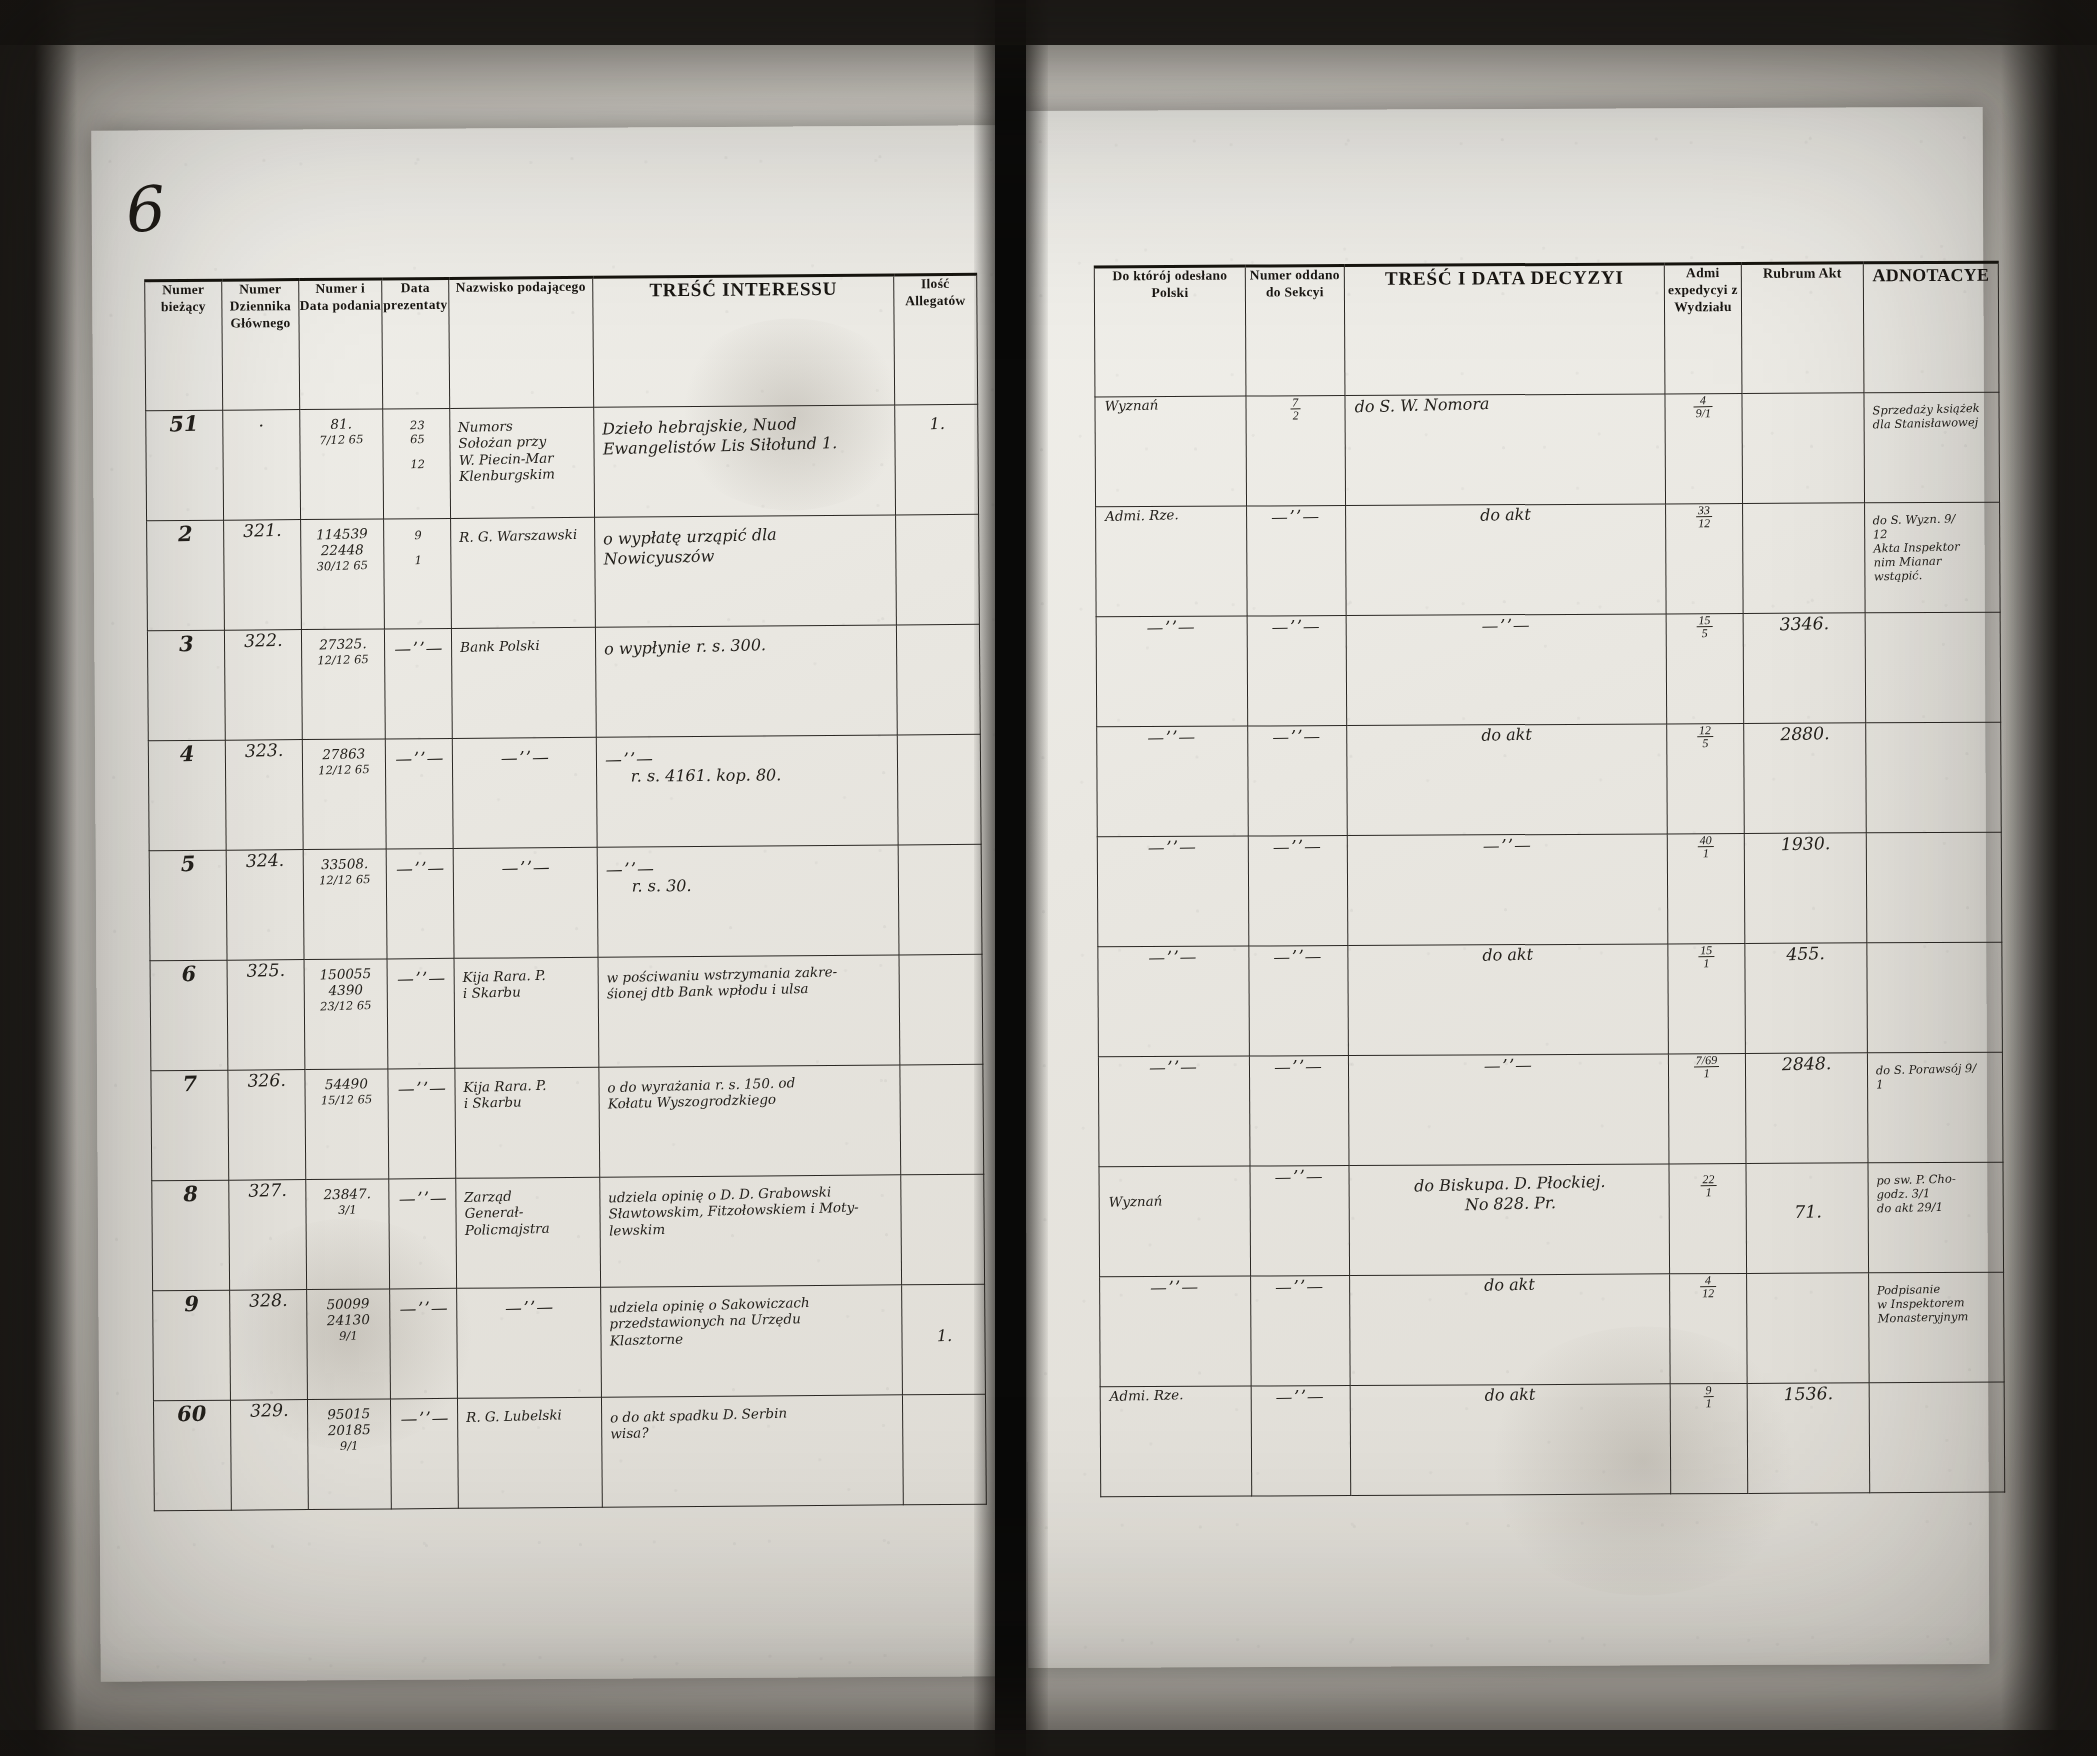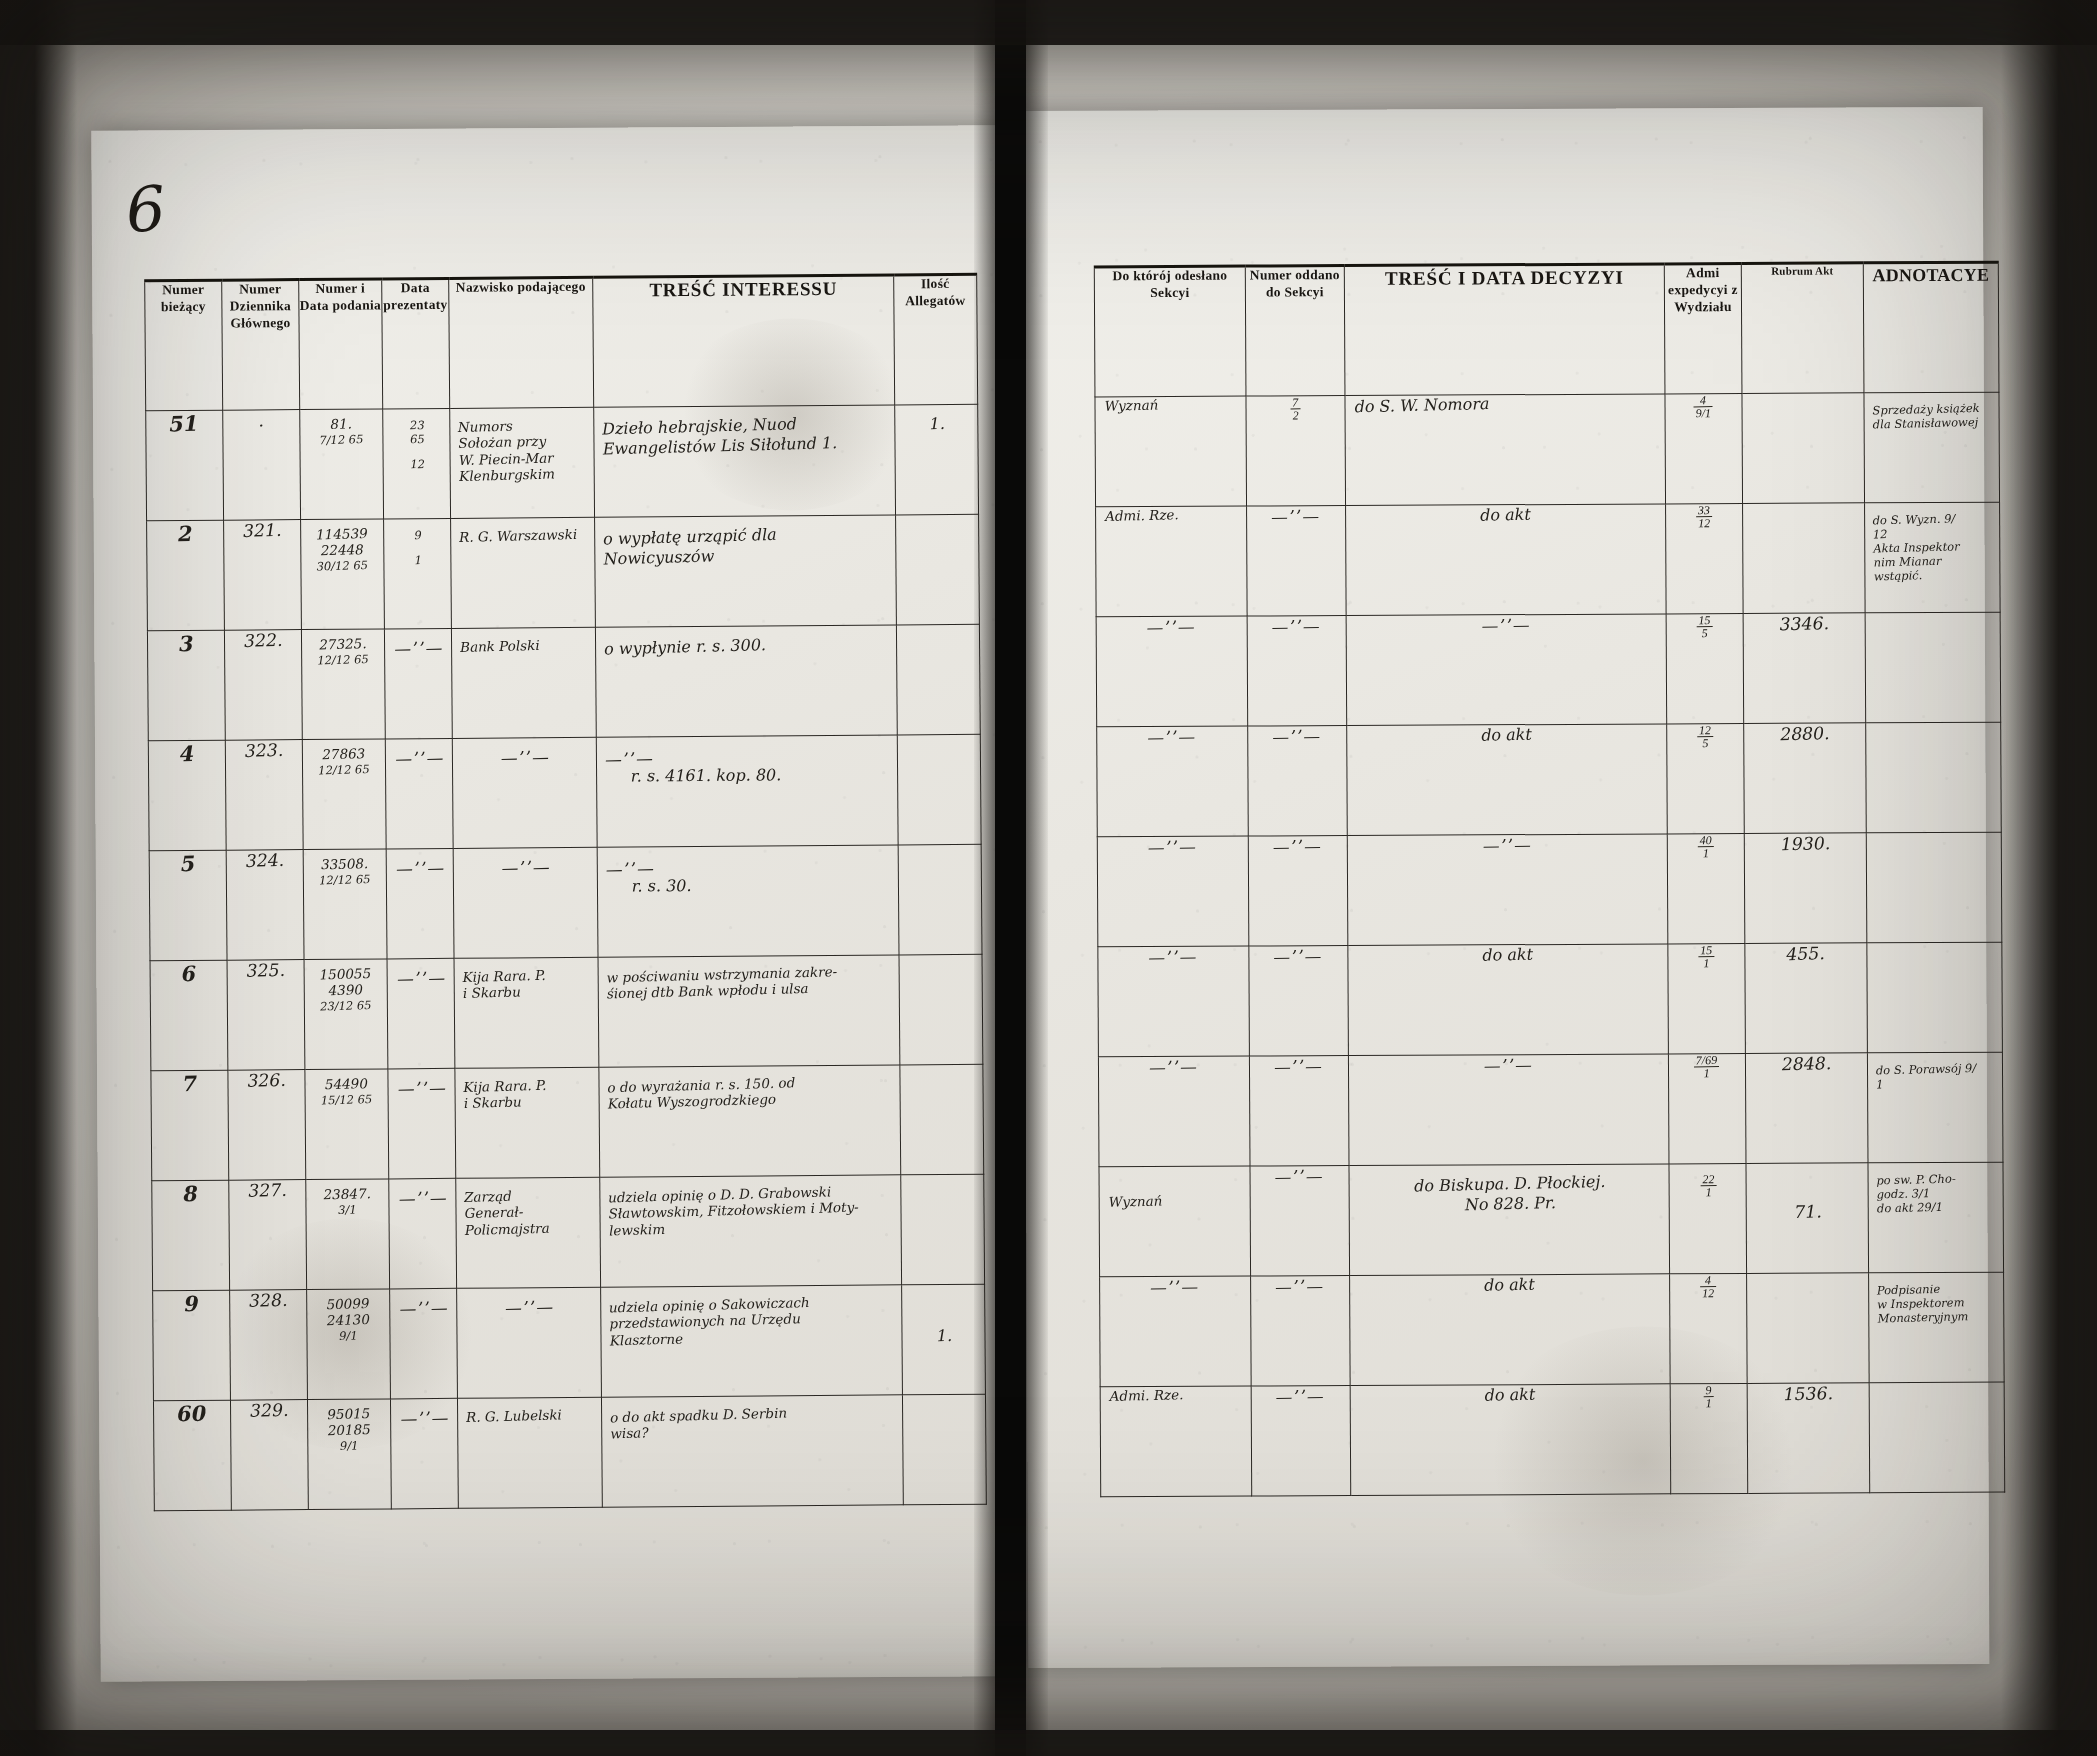--- a/index.html
+++ b/index.html
@@ -613,25 +613,25 @@
       <colgroup>
         <col style="width:151px">
           <col style="width:99px">
           <col style="width:320px">
         <col style="width:77px">
           <col style="width:122px">
           <col style="width:135px">
       </colgroup>
       <tbody>
           <tr>
-        <th class="hdr topline">Do którój odesłano Sekcyi</th>
+        <th class="hdr topline">Do którój odesłano Polski</th>
         <th class="hdr topline">Numer oddano do Sekcyi</th>
         <th class="hdr big topline">TREŚĆ I DATA DECYZYI</th>
         <th class="hdr topline">Admi expedycyi z Wydziału</th>
-        <th class="hdr big topline" style="font-size:11px;letter-spacing:0.2px">Rubrum Akt</th>
+        <th class="hdr big topline" style="font-size:14px;letter-spacing:0.2px">Rubrum Akt</th>
         <th class="hdr big topline" style="font-size:18px;letter-spacing:0.2px">ADNOTACYE</th>
       </tr>
 
       <tr class="row">
         <td>
               <div class="midl">
                 <span class="hw sm">Wyznań</span>
               </div>
             </td>
         <td>

